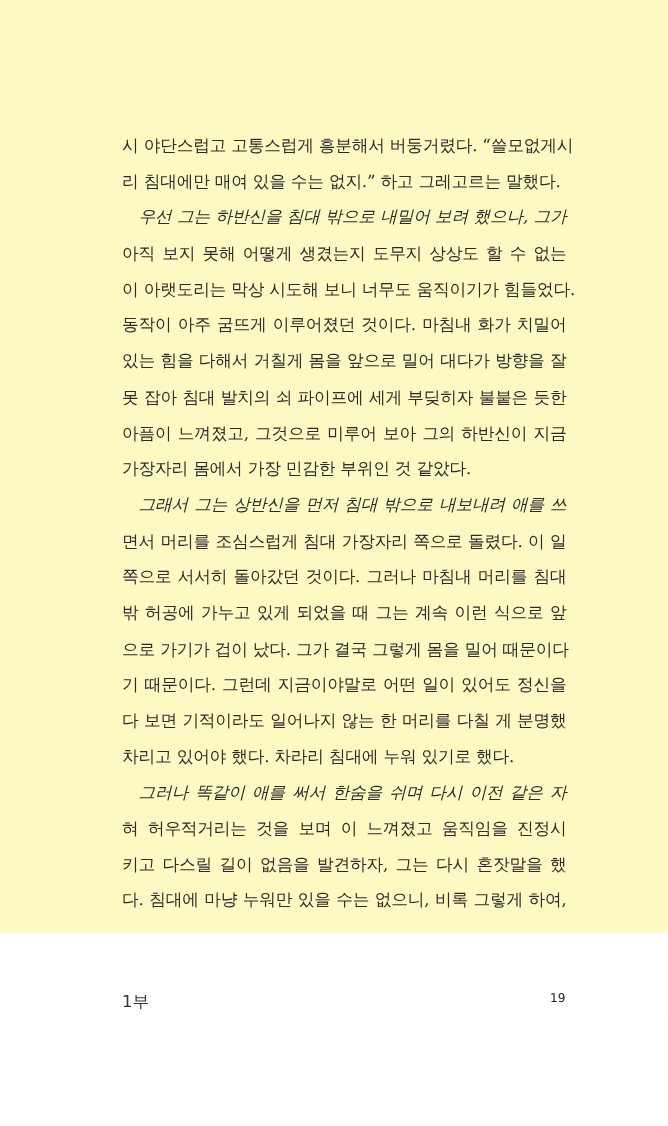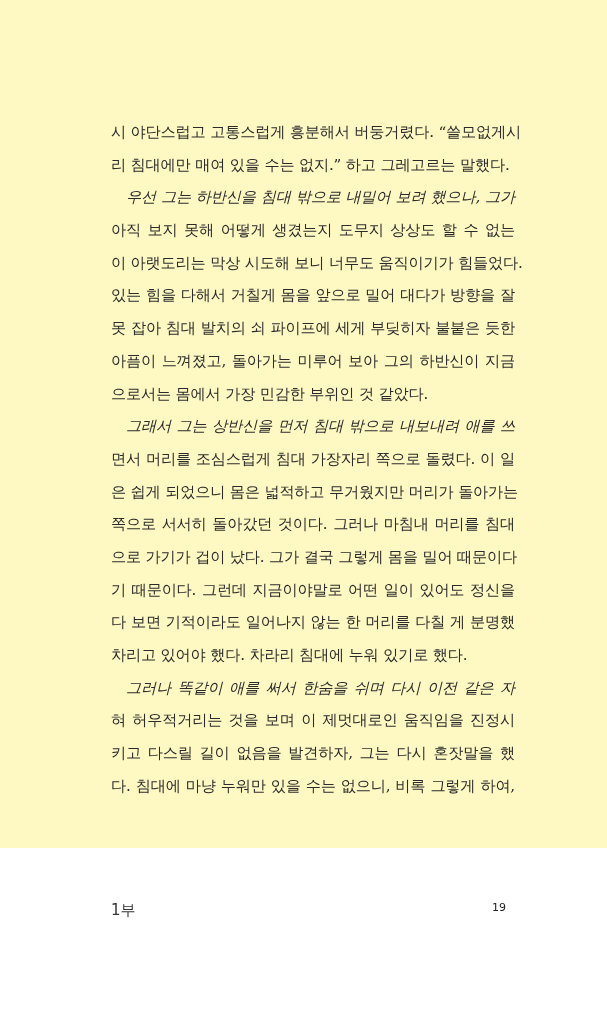--- a/index.html
+++ b/index.html
@@ -51,49 +51,50 @@
       top: 901px;
       font-family: "DejaVu Sans", "Liberation Sans", sans-serif;
       font-size: 15px;
       color: #333333;
     }
     .footer-right {
       position: absolute;
       left: 492px;
       top: 901px;
       width: 22px;
-      text-align: left;
+      text-align: right;
       font-family: "DejaVu Sans", "Liberation Sans", sans-serif;
       font-size: 11px;
       color: #222222;
     }
   </style>
 </head>
 <body>
 
 <div class="page">
   <div class="body-text">
     <span class="line">시 야단스럽고 고통스럽게 흥분해서 버둥거렸다. “쓸모없게시</span>
     <span class="line last">리 침대에만 매여 있을 수는 없지.” 하고 그레고르는 말했다.</span>
     <span class="line indent">우선 그는 하반신을 침대 밖으로 내밀어 보려 했으나, 그가</span>
     <span class="line">아직 보지 못해 어떻게 생겼는지 도무지 상상도 할 수 없는</span>
     <span class="line">이 아랫도리는 막상 시도해 보니 너무도 움직이기가 힘들었다.</span>
+    <span class="line">동작이 아주 굼뜨게 이루어졌던 것이다. 마침내 화가 치밀어</span>
     <span class="line">있는 힘을 다해서 거칠게 몸을 앞으로 밀어 대다가 방향을 잘</span>
     <span class="line">못 잡아 침대 발치의 쇠 파이프에 세게 부딪히자 불붙은 듯한</span>
-    <span class="line">아픔이 느껴졌고, 돌아가는 미루어 보아 그의 하반신이 지금</span>
-    <span class="line last">으로서는 몸에서 가장 민감한 부위인 것 같았다.</span>
+    <span class="line">아픔이 느껴졌고, 그것으로 미루어 보아 그의 하반신이 지금</span>
+    <span class="line last">가장자리 몸에서 가장 민감한 부위인 것 같았다.</span>
     <span class="line indent">그래서 그는 상반신을 먼저 침대 밖으로 내보내려 애를 쓰</span>
     <span class="line">면서 머리를 조심스럽게 침대 가장자리 쪽으로 돌렸다. 이 일</span>
-    <span class="line">은 쉽게 되었으니 몸은 넓적하고 무거웠지만 머리가 돌아가는</span>
     <span class="line">쪽으로 서서히 돌아갔던 것이다. 그러나 마침내 머리를 침대</span>
+    <span class="line">밖 허공에 가누고 있게 되었을 때 그는 계속 이런 식으로 앞</span>
     <span class="line">으로 가기가 겁이 났다. 그가 결국 그렇게 몸을 밀어 때문이다</span>
     <span class="line">기 때문이다. 그런데 지금이야말로 어떤 일이 있어도 정신을</span>
     <span class="line">다 보면 기적이라도 일어나지 않는 한 머리를 다칠 게 분명했</span>
     <span class="line last">차리고 있어야 했다. 차라리 침대에 누워 있기로 했다.</span>
     <span class="line indent">그러나 똑같이 애를 써서 한숨을 쉬며 다시 이전 같은 자</span>
-    <span class="line">혀 허우적거리는 것을 보며 이 제멋대로인 움직임을 진정시</span>
+    <span class="line">혀 허우적거리는 것을 보며 이 느껴졌고 움직임을 진정시</span>
     <span class="line">키고 다스릴 길이 없음을 발견하자, 그는 다시 혼잣말을 했</span>
     <span class="line">다. 침대에 마냥 누워만 있을 수는 없으니, 비록 그렇게 하여,</span>
   </div>
 
   <div class="footer-left">1부</div>
   <div class="footer-right">19</div>
 </div>
 
 </body></html>

